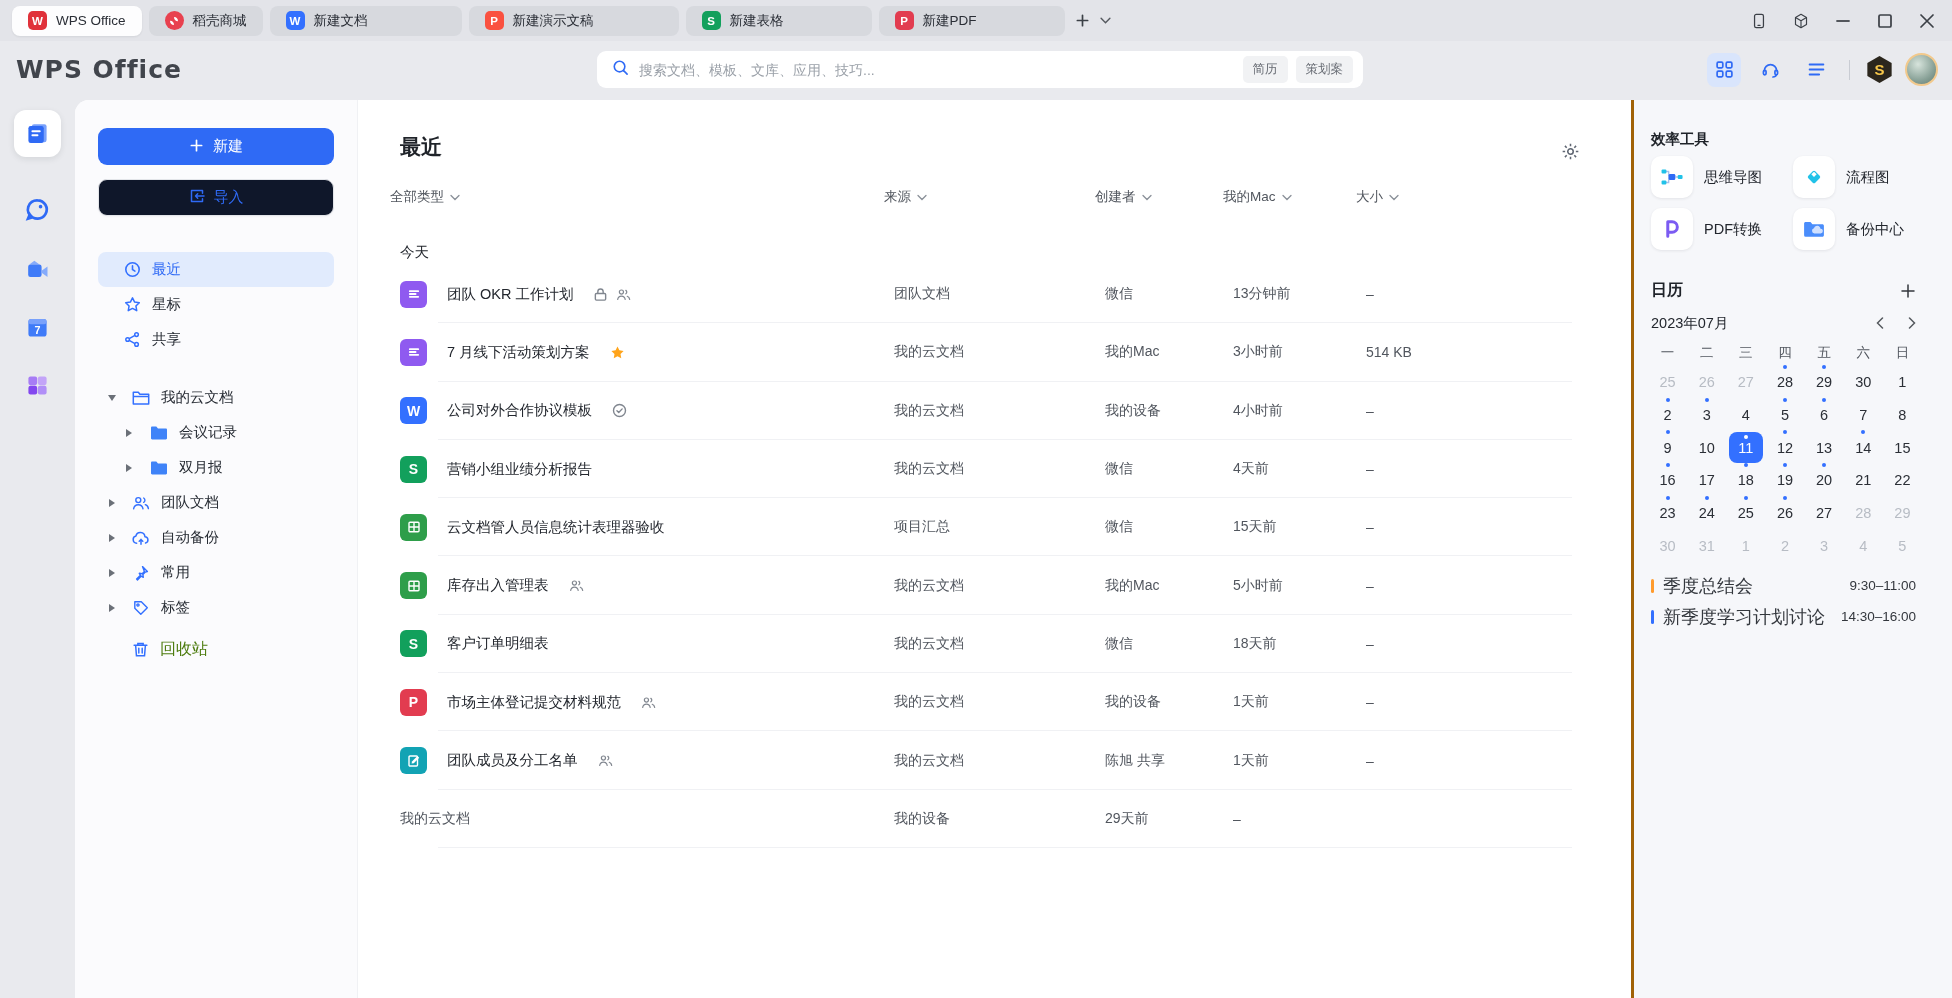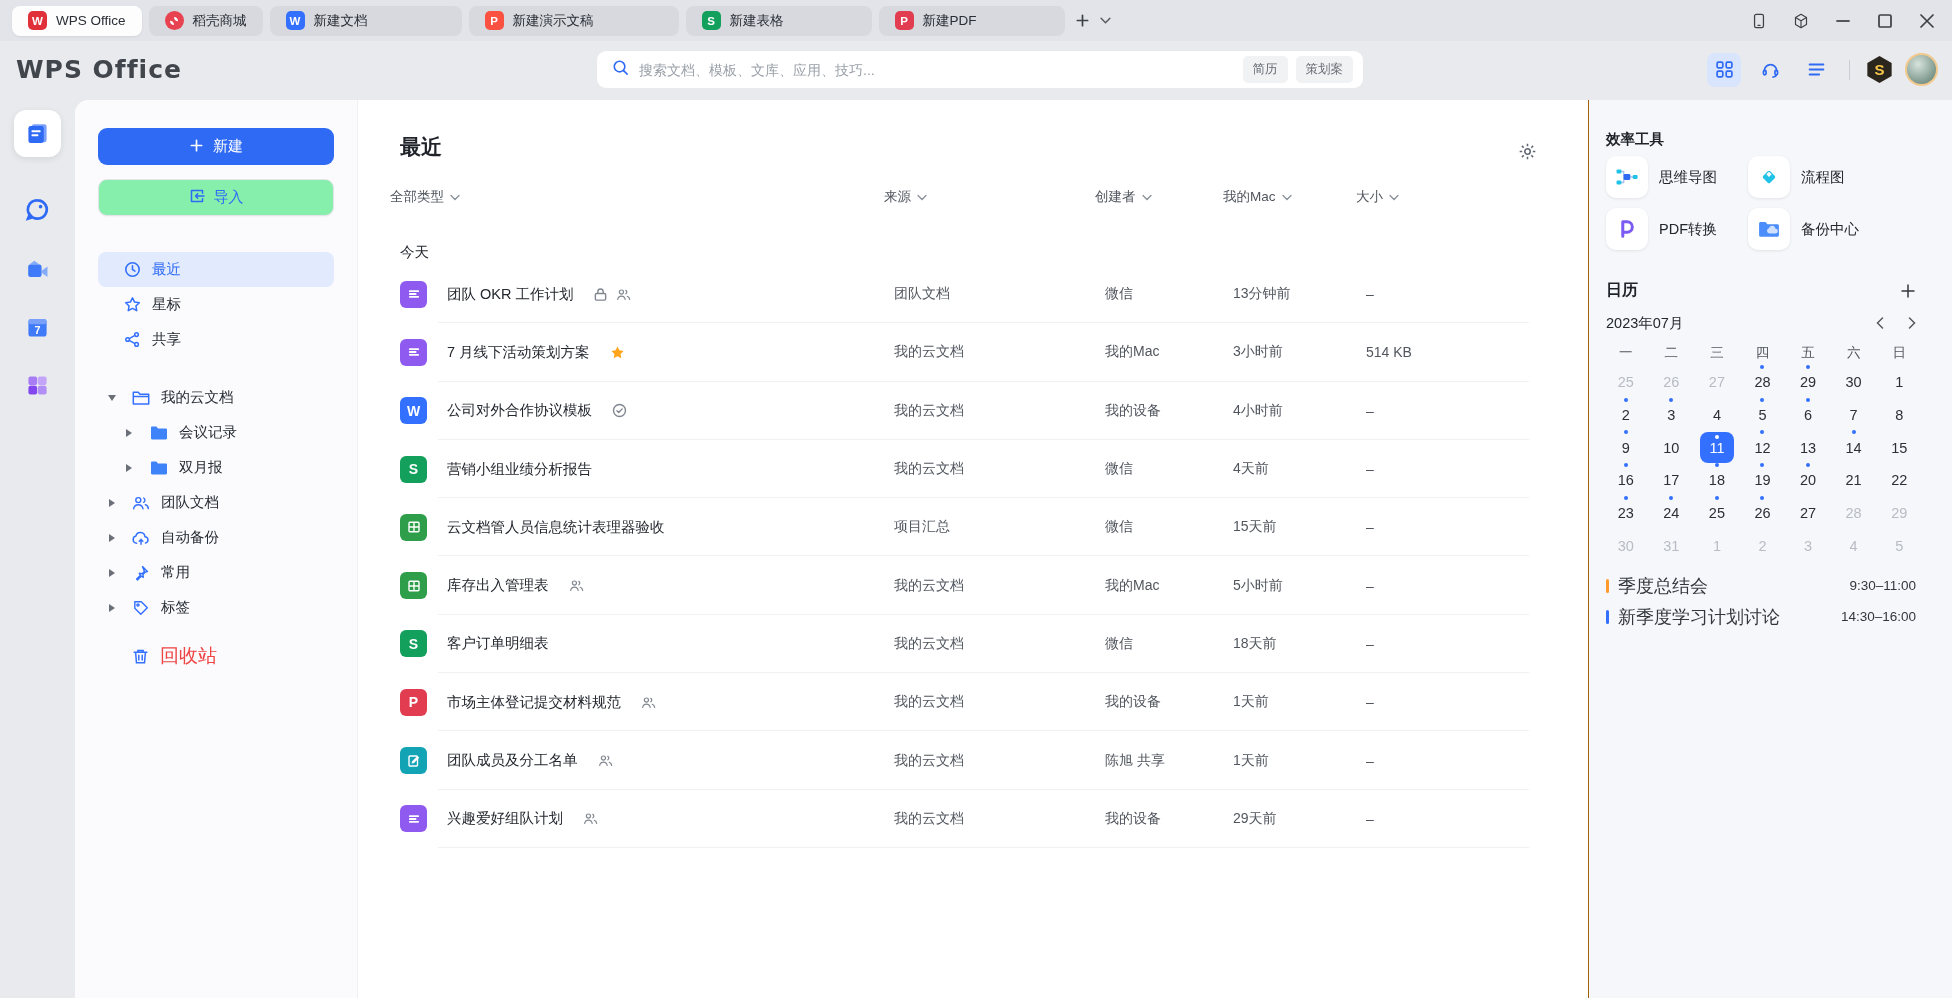--- a/index.html
+++ b/index.html
@@ -53,45 +53,45 @@
               display:flex; align-items:center; justify-content:center; }
   .rail-item.active{ background:#fff; box-shadow:0 2px 6px rgba(31,35,41,.10); }
   .rail-item svg{ width:25px; height:25px; }
 
   
   .card{ position:absolute; left:75px; top:100px; right:0; bottom:0; background:#fff;
          border-top-left-radius:14px; display:flex; overflow:hidden; }
   .sidebar{ width:283px; flex:none; background:#fbfbfd; border-right:1px solid #f0f1f4;
             padding:28px 23px 16px; }
   .main{ flex:1; position:relative; background:#fff; }
-  .panel{ width:364px; flex:none; background:#f6f7fa; border-left:1px solid #a16207;
+  .panel{ width:321px; flex:none; background:#f6f7fa; border-left:3px solid #a16207;
           position:relative; padding:0 20px 0 17px; }
 
   
   .btn-new{ height:37px; border-radius:9px; background:#2f6af5; color:#fff; font-size:15px;
             display:flex; align-items:center; justify-content:center; gap:9px; cursor:default; }
   .btn-new svg{ width:15px; height:15px; }
-  .btn-import{ height:37px; margin-top:14px; border-radius:9px; background:#86efac; border:1px solid #e3e5e9;
+  .btn-import{ height:37px; margin-top:14px; border-radius:9px; background:#0f172a; border:1px solid #e3e5e9;
                color:#2f6af5; font-size:15px; display:flex; align-items:center; justify-content:center; gap:9px;
                box-shadow:0 1px 2px rgba(31,35,41,.04); }
   .btn-import svg{ width:16px; height:16px; }
   .snav{ margin-top:36px; }
   .snav-item{ height:35px; display:flex; align-items:center; gap:11px; padding-left:26px;
               border-radius:8px; font-size:14.5px; color:#262b33; }
   .snav-item svg{ width:17px; height:17px; color:#3370ff; flex:none; }
   .snav-item.active{ background:#e1ebfd; color:#2f6af5; font-weight:500; }
   .tree{ margin-top:23px; }
   .titem{ height:35px; display:flex; align-items:center; font-size:14.5px; color:#262b33; }
   .titem .caret{ width:10px; margin-left:10px; display:flex; }
   .titem .caret svg{ width:8px; height:8px; }
   .titem .ticon{ margin-left:14px; margin-right:11px; display:flex; }
   .titem .ticon svg{ width:18px; height:16px; color:#3370ff; }
   .titem.child .caret{ margin-left:27px; }
   .titem.child .ticon{ margin-left:15px; }
-  .trash-item{ margin-top:15px; height:32px; display:flex; align-items:center; font-size:19px; color:#ef4444; }
+  .trash-item{ margin-top:8px; height:32px; display:flex; align-items:center; font-size:16px; color:#4d7c0f; }
   .trash-item .ticon{ margin-left:34px; margin-right:11px; display:flex; }
   .trash-item svg{ width:17px; height:17px; color:#3370ff; }
 
   
   .main-title{ position:absolute; left:42px; top:33px; font-size:21px; font-weight:700; color:#1f2329; }
   .gear{ position:absolute; right:51px; top:42px; color:#5f6672; }
   .gear svg{ width:19px; height:19px; }
   .filters{ position:absolute; left:32px; right:51px; top:88px;
             display:grid; grid-template-columns:494px 211px 128px 133px 1fr; }
   .fil{ display:flex; align-items:center; gap:6px; font-size:13.5px; color:#51565e; }
@@ -660,37 +660,20 @@
                   </svg>
                 </span>
               </span>
             </div>
             <span class="fcell">我的云文档</span>
             <span class="fcell">陈旭 共享</span>
             <span class="fcell">1天前</span>
             <span class="fcell">–</span>
           </div>
           <div class="frow">
-            <div class="fname">
-              <span class="ficon" style="background:#8f5af0">
-                <svg viewBox="0 0 16 16" fill="none" stroke="#fff" stroke-width="1.8" stroke-linecap="round">
-                  <path d="M3.8 5.2h8.4M3.8 8h5.8M3.8 10.8h8.4"></path>
-                </svg>
-              </span>
-              <span class="nm">兴趣爱好组队计划</span>
-              <span class="fbadges">
-                <span style="display:flex">
-                  <svg viewBox="0 0 16 14" fill="none" stroke="currentColor" stroke-width="1.3" stroke-linecap="round">
-                    <circle cx="5.8" cy="4.4" r="2.2"></circle>
-                    <path d="M1.8 12.3c.4-2.3 1.9-3.5 4-3.5s3.6 1.2 4 3.5"></path>
-                    <path d="M10.5 2.6a2.2 2.2 0 0 1 0 3.7M12 8.9c1.4.5 2.3 1.6 2.6 3.3"></path>
-                  </svg>
-                </span>
-              </span>
-            </div>
             <span class="fcell">我的云文档</span>
             <span class="fcell">我的设备</span>
             <span class="fcell">29天前</span>
             <span class="fcell">–</span>
           </div>
         </div>
     </div>
 
     <div class="panel">
       <div class="p-title">效率工具</div>

